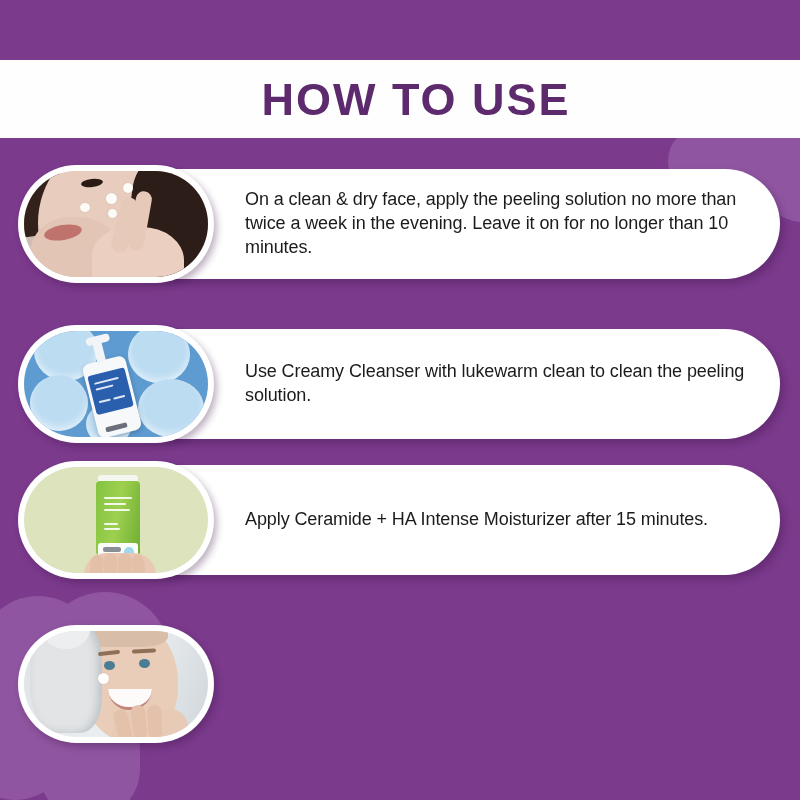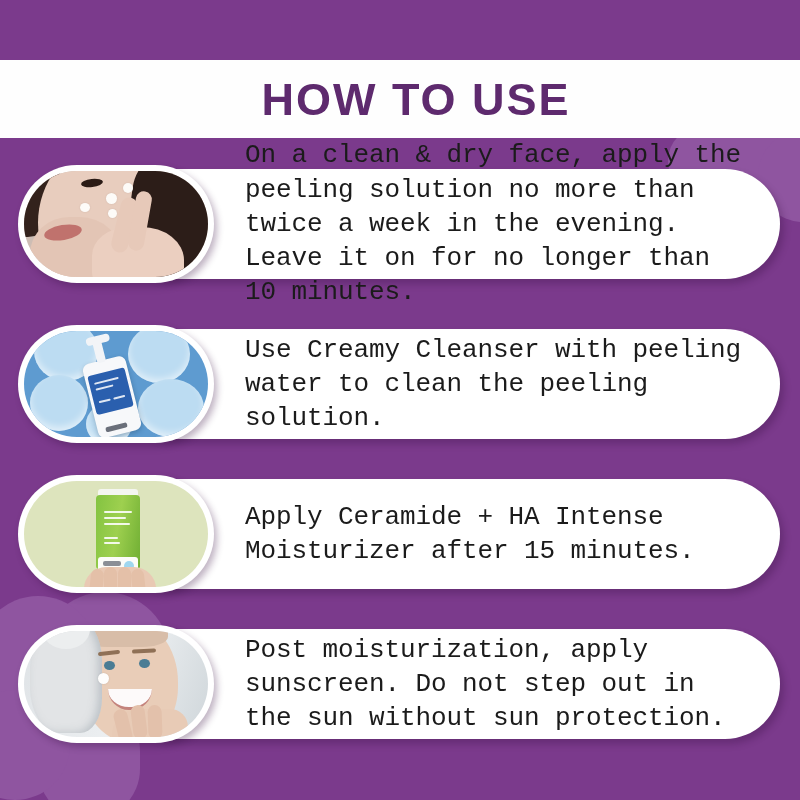--- a/index.html
+++ b/index.html
@@ -68,44 +68,44 @@
   }
 
   .step-row {
     position: absolute;
     left: 0;
     width: 800px;
     height: 120px;
   }
   .step-row.r1 { top: 165px; }
   .step-row.r2 { top: 325px; }
-  .step-row.r3 { top: 475px; }
+  .step-row.r3 { top: 461px; }
   .step-row.r4 { top: 625px; }
 
   
   .step-card {
     position: absolute;
     left: 120px;
     top: 4px;
     width: 660px;
     height: 110px;
     background: #ffffff;
     border-radius: 56px;
     box-shadow: 4px 5px 7px rgba(55, 15, 65, 0.30);
     display: flex;
     align-items: center;
   }
   .step-text {
     margin-left: 125px;
     margin-right: 34px;
     color: #1b1b1b;
-    font-size: 26px;
+    font-size: 18px;
     line-height: 1.32;
     font-weight: 500;
-    font-family: Liberation Mono, monospace;
+    font-family: Liberation Sans, sans-serif;
     letter-spacing: -0.1px;
   }
 
   
   .step-thumb {
     position: absolute;
     left: 18px;
     top: 0px;
     width: 196px;
     height: 118px;
@@ -364,21 +364,21 @@
             <div class="dot d2"></div>
             <div class="dot d3"></div>
             <div class="dot d4"></div>
           </div>
         </div>
       </div>
     </div>
 
     <div class="step-row r2">
       <div class="step-card">
-        <div class="step-text">Use Creamy Cleanser with peeling water to clean the peeling solution.</div>
+        <div class="step-text">Use Creamy Cleanser with lukewarm clean to clean the peeling solution.</div>
       </div>
       <div class="step-thumb">
         <div class="step-thumb-inner">
           <div class="thumb-art art-cleanser">
             <div class="foam fm1"></div>
             <div class="foam fm2"></div>
             <div class="foam fm3"></div>
             <div class="foam fm4"></div>
             <div class="foam fm5"></div>
             <div class="bottle">
@@ -418,23 +418,20 @@
             <div class="fng g1"></div>
             <div class="fng g2"></div>
             <div class="fng g3"></div>
             <div class="fng g4"></div>
           </div>
         </div>
       </div>
     </div>
 
     <div class="step-row r4">
-      <div class="step-card">
-        <div class="step-text">Post moisturization, apply sunscreen. Do not step out in the sun without sun protection.</div>
-      </div>
       <div class="step-thumb">
         <div class="step-thumb-inner">
           <div class="thumb-art art-face2">
             <div class="face"></div>
             <div class="hairline"></div>
             <div class="towel"></div>
             <div class="towel-knot"></div>
             <div class="brow b1"></div>
             <div class="brow b2"></div>
             <div class="eye e1"></div>

